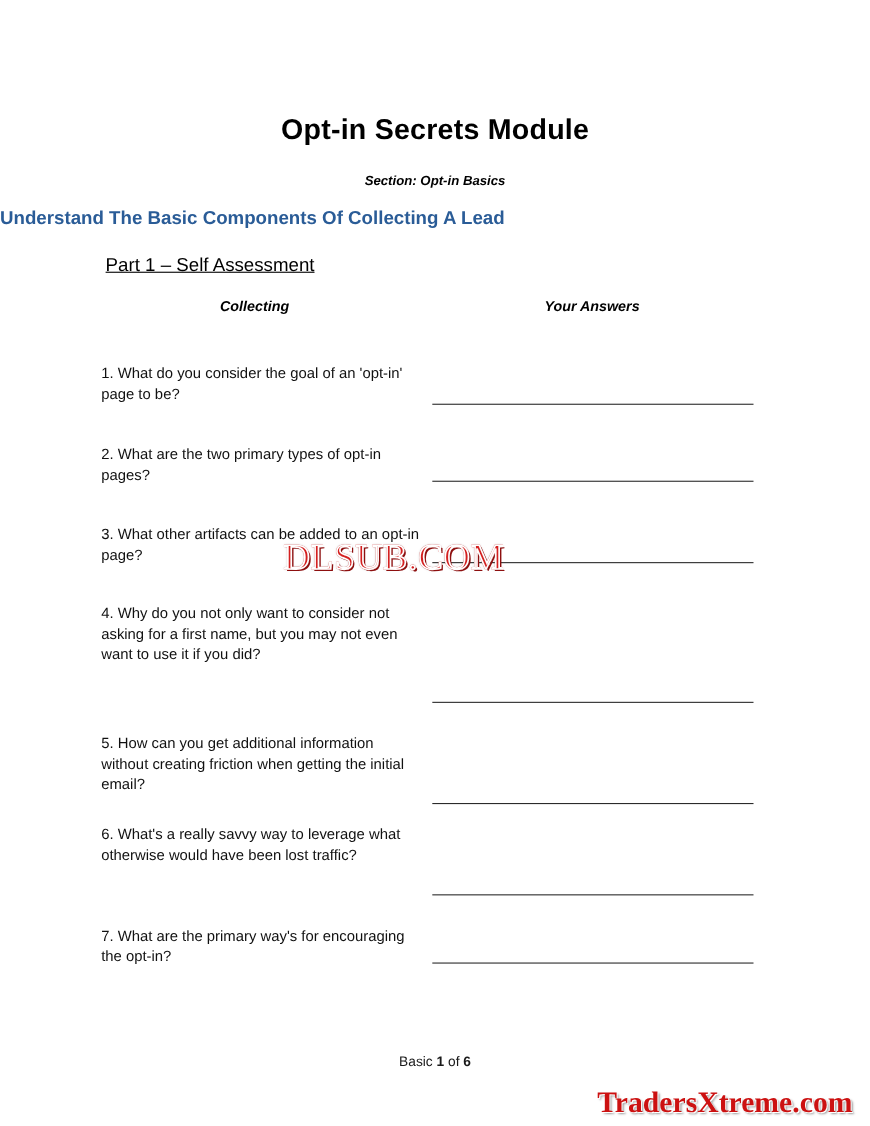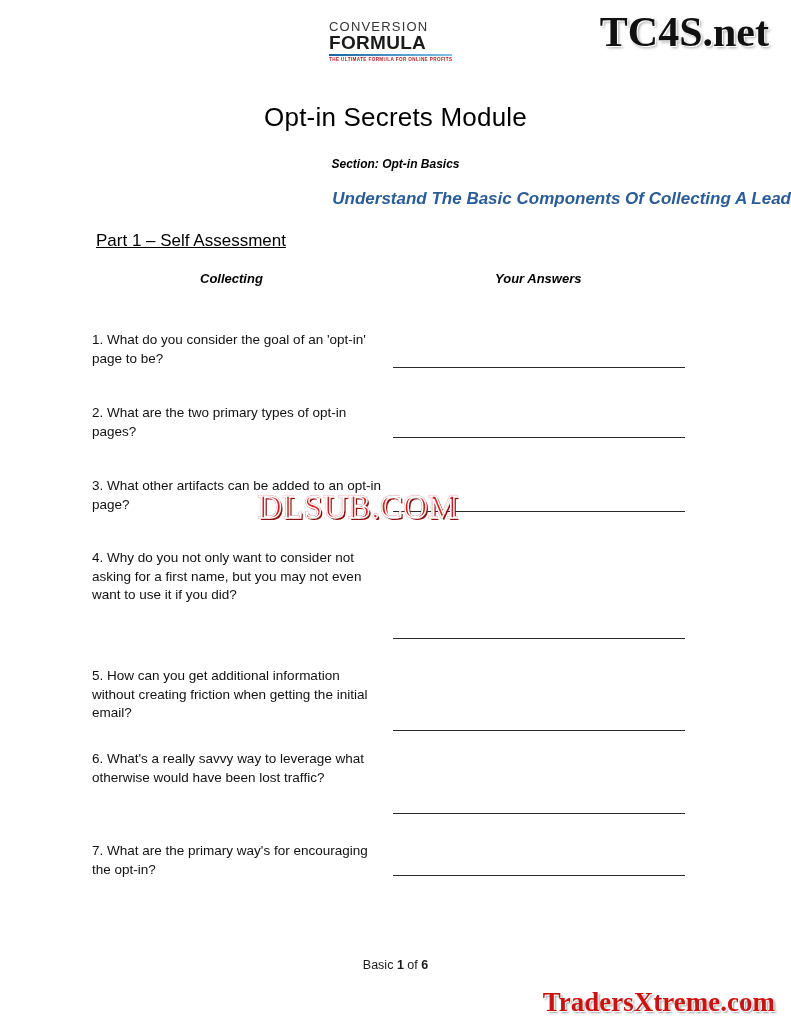--- a/index.html
+++ b/index.html
@@ -102,37 +102,36 @@
     font-size: 42px;
     color: #111111;
     letter-spacing: 0px;
     text-shadow: 1px 1px 0 #ffffff, 2px 2px 3px rgba(0,0,0,0.35);
   }
 
   
   .doc-title {
     text-align: center;
     font-size: 26px;
-    font-weight: normal;
+    font-weight: bold;
     margin: 14px 0 0 0;
     letter-spacing: 0.2px;
   }
   .doc-section {
     text-align: center;
     font-size: 12px;
     font-weight: bold;
     font-style: italic;
     margin-top: 24px;
     color: #000000;
   }
   .doc-subtitle {
-    text-align: right;
+    text-align: left;
     font-size: 17px;
     font-weight: bold;
-    font-style: italic;
     color: #2a5c97;
     margin-top: 18px;
   }
   .part-heading {
     margin-top: 22px;
     margin-left: 96px;
     font-size: 17px;
     text-decoration: underline;
     display: inline-block;
   }
@@ -222,29 +221,22 @@
   .page-footer b { font-weight: bold; }
 </style>
 </head>
 <body>
 
 
 
 <div class="page-header">
 
   <div class="logo">
-    <div class="logo-words">
-      <div class="logo-word-1">CONVERSION</div>
-      <div class="logo-word-2">FORMULA</div>
-      <div class="logo-underline"></div>
-      <div class="logo-tagline">THE ULTIMATE FORMULA FOR ONLINE PROFITS</div>
-    </div>
-  </div>
-
-  <div class="watermark-tc4s">TC4S.net</div>
+  </div>
+
 </div>
 
 <div class="doc-title">Opt-in Secrets Module</div>
 <div class="doc-section">Section: Opt-in Basics</div>
 <div class="doc-subtitle">Understand The Basic Components Of Collecting A Lead</div>
 <div class="part-heading">Part 1 – Self Assessment</div>
 
 <div class="col-headers">
   <div class="col-head questions">Collecting</div>
   <div class="col-head answers">Your Answers</div>

